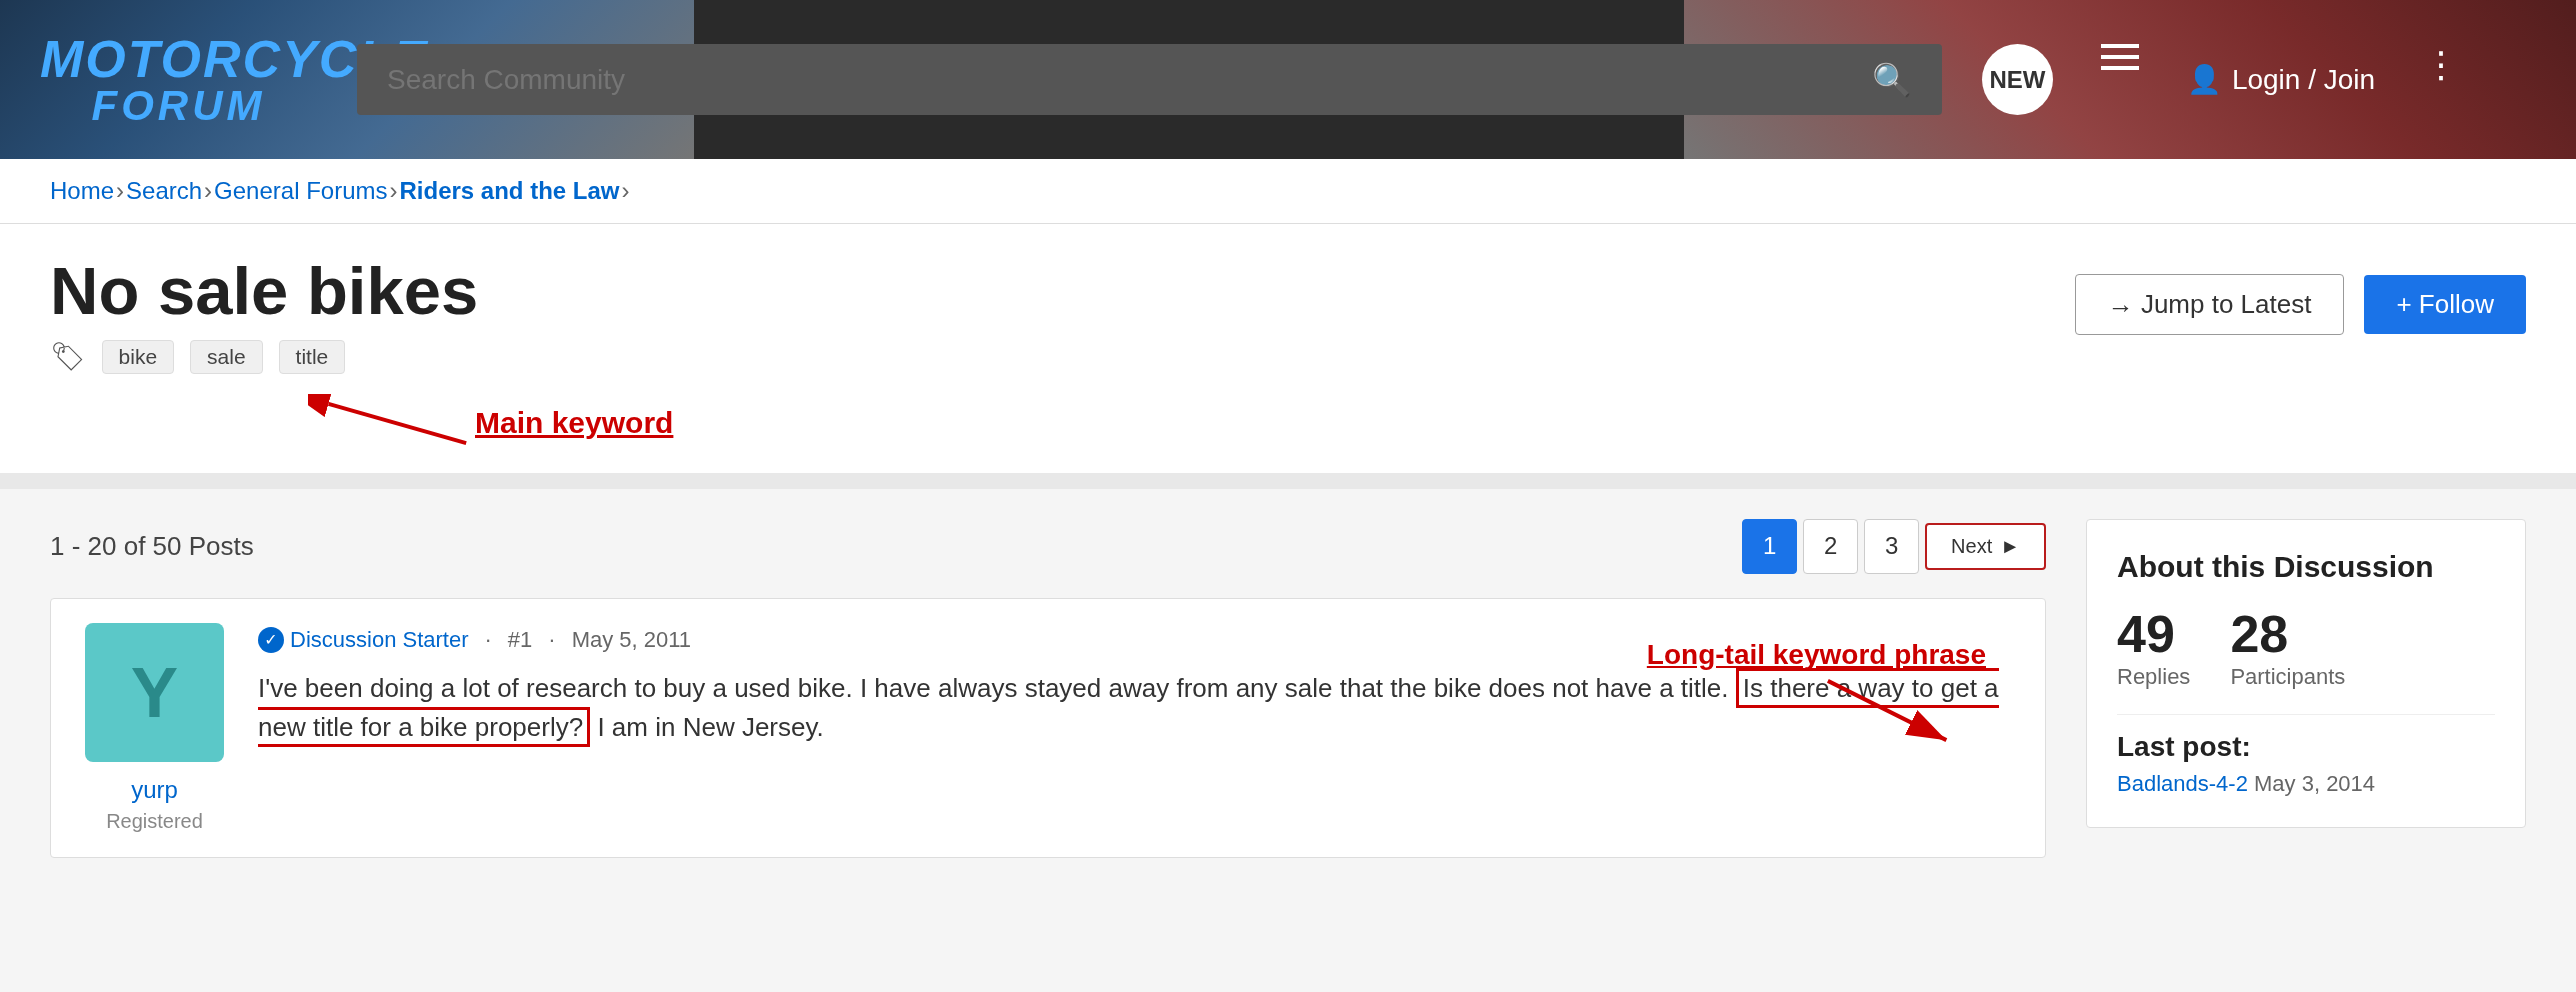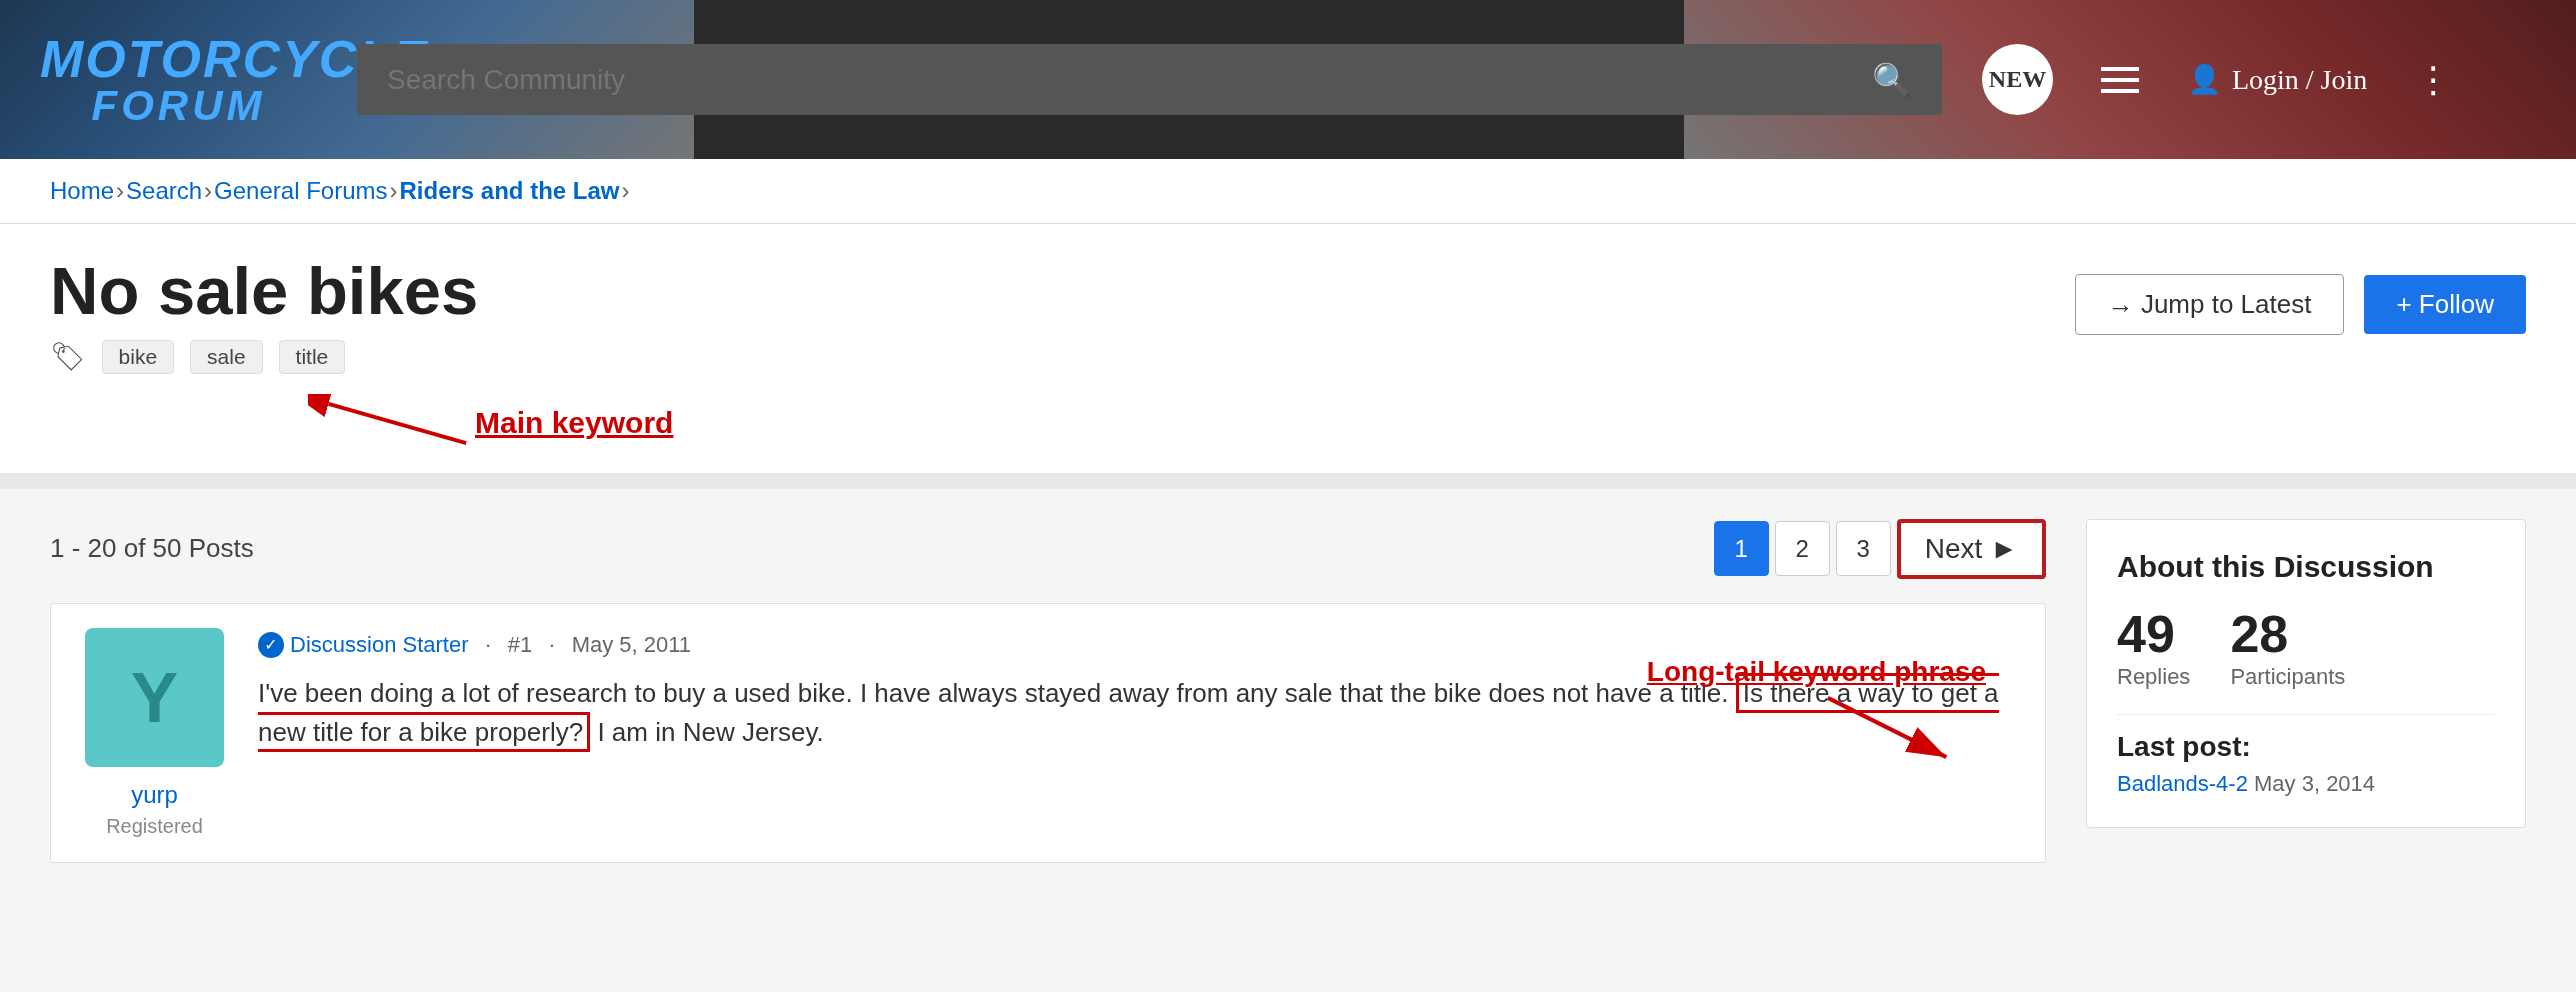--- a/index.html
+++ b/index.html
@@ -86,24 +86,22 @@
       color: #ccc;
       font-size: 28px;
     }
     .search-icon-btn {
       color: #aaa;
       font-size: 32px;
       cursor: pointer;
     }
     .header-actions {
       display: flex;
-      align-items: center;
       gap: 48px;
       flex-shrink: 0;
-      font-family: Liberation Serif, serif;
     }
     .new-badge {
       width: 71px;
       height: 71px;
       background: white;
       border-radius: 50%;
       display: flex;
       align-items: center;
       justify-content: center;
       font-weight: 900;
@@ -271,25 +269,25 @@
       align-items: center;
       justify-content: center;
       color: #333;
     }
     .page-btn.active {
       background: #1a73e8;
       color: white;
       border-color: #1a73e8;
     }
     .next-btn {
-      border: 4px solid #b91c1c;
+      border: 2px solid #b91c1c;
       background: white;
       padding: 10px 24px;
       border-radius: 4px;
-      font-size: 28px;
+      font-size: 20px;
       cursor: pointer;
       display: flex;
       align-items: center;
       gap: 8px;
       color: #333;
     }
 
     
     .post-card {
       background: white;
@@ -534,21 +532,21 @@
           <span>·</span>
           <span>May 5, 2011</span>
         </div>
         <p class="post-text">
           <span>I've been doing a lot of research to buy a used bike. I have always stayed away from any sale that the bike does not have a title.</span>
           <span class="highlight-box">Is there a way to get a new title for a bike properly?</span>
           <span>I am in New Jersey.</span>
         </p>
       </div>
 
-      <div style="position:absolute; right:59px; top:52px; display:flex; flex-direction:column; align-items:flex-end;">
+      <div style="position:absolute; right:59px; top:40px; display:flex; flex-direction:column; align-items:flex-end;">
         <span style="color:#cc0000; font-size:28px; font-weight:900; text-decoration:underline;">Long-tail keyword phrase</span>
         <svg width="178" height="79" viewBox="0 0 180 80">
           <defs>
             <marker id="arrowhead2" markerWidth="10" markerHeight="7" refX="10" refY="3.5" orient="auto">
               <polygon points="10 3.5, 0 0, 0 7" fill="#cc0000"></polygon>
             </marker>
           </defs>
           <line x1="20" y1="10" x2="140" y2="70" stroke="#cc0000" stroke-width="4" marker-end="url(#arrowhead2)"></line>
         </svg>
       </div>

